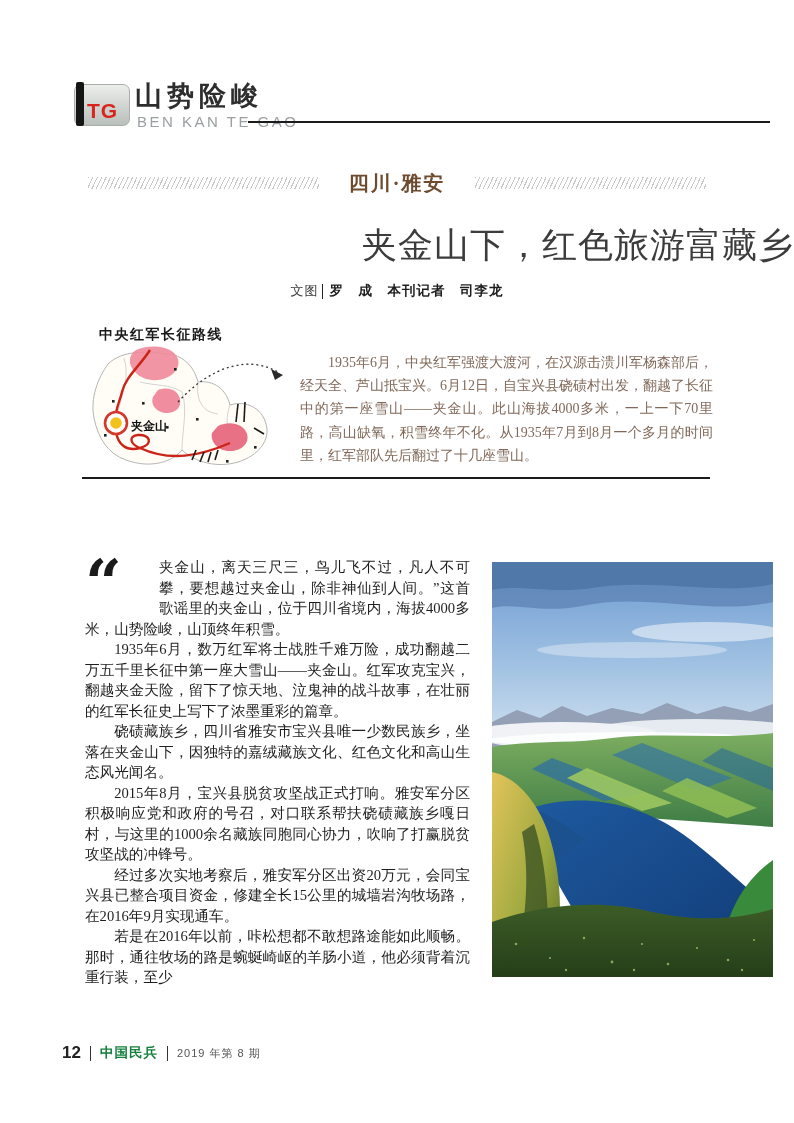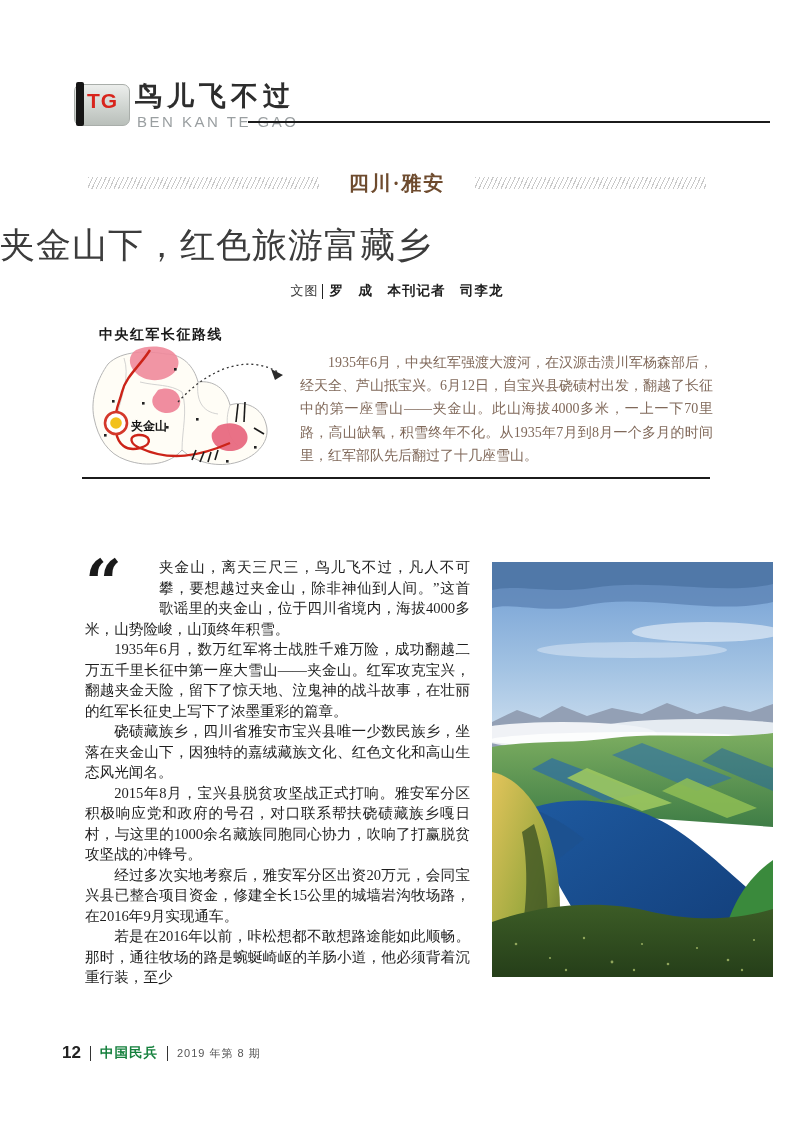--- a/index.html
+++ b/index.html
@@ -6,34 +6,34 @@
   .page{
     position:relative;width:794px;height:1123px;margin:0 auto;
     background:#ffffff;overflow:hidden;
     font-family:"Liberation Serif", serif;color:#1c1c1c;
   }
   
   .logo{position:absolute;left:74px;top:84px;width:54px;height:40px;
     background:linear-gradient(180deg,#eceeec 0%,#cfd4d0 55%,#b9bfba 100%);
     border:1px solid #a9aeaa;border-radius:7px;}
   .logo-bar{position:absolute;left:1px;top:-3px;width:8px;height:44px;background:#151515;border-radius:2px;}
-  .logo-tg{position:absolute;left:12px;top:4px;font-family:"Liberation Sans",sans-serif;
+  .logo-tg{position:absolute;left:12px;top:14px;font-family:"Liberation Sans",sans-serif;
     font-weight:bold;font-size:21px;color:#d8241c;letter-spacing:1px;}
   .mast-title{position:absolute;left:135px;top:78px;font-family:"Liberation Sans",sans-serif;
     font-size:27px;font-weight:bold;color:#2d2d2d;letter-spacing:5px;}
   .mast-sub{position:absolute;left:137px;top:113px;font-family:"Liberation Sans",sans-serif;
     font-size:15px;font-weight:normal;color:#9a9fa1;letter-spacing:2.5px;}
   .mast-rule{position:absolute;left:248px;top:121px;width:522px;height:2px;background:#1b1b1b;}
   
   .band{position:absolute;left:88px;top:175px;width:618px;height:16px;display:flex;align-items:center;}
   .hatch{flex:1;height:12px;
     background:repeating-linear-gradient(115deg,#c9c9c9 0,#c9c9c9 1px,transparent 1px,transparent 4px);}
   .band-label{padding:0 30px;font-size:20px;font-weight:bold;color:#6e4b2e;letter-spacing:2px;white-space:nowrap;}
   
-  .title{position:absolute;left:0;top:222px;width:100%;text-align:left;
+  .title{position:absolute;left:0;top:222px;width:100%;text-align:right;
     font-family:"Liberation Sans",sans-serif;font-weight:normal;
     font-size:35px;color:#3c3c3c;letter-spacing:1px;margin:0;}
   .byline{position:absolute;left:0;top:282px;width:100%;display:flex;justify-content:center;align-items:center;font-size:13px;}
   .byline-prefix{color:#3a3a3a;letter-spacing:1px;}
   .v-bar{display:inline-block;width:0;height:15px;border-left:1.5px solid #222;margin:0 7px 0 3px;}
   .byline-authors{font-family:"Liberation Sans",sans-serif;font-weight:bold;font-size:13.5px;color:#1d1d1d;letter-spacing:1px;}
   
   .map-caption{position:absolute;left:99px;top:326px;font-family:"Liberation Sans",sans-serif;
     font-size:14px;font-weight:bold;color:#1a1a1a;letter-spacing:1.5px;}
   .map-svg{position:absolute;left:78px;top:342px;width:225px;height:132px;}
@@ -56,21 +56,21 @@
 </style>
 </head>
 <body>
 
 <div class="page">
 
   <div class="logo">
     <div class="logo-bar"></div>
     <div class="logo-tg">TG</div>
   </div>
-  <div class="mast-title">鸟儿飞不过</div>
+  <div class="mast-title">山势险峻</div>
   <div class="mast-sub">BEN KAN TE GAO</div>
   <div class="mast-rule"></div>
 
   <div class="band">
     <div class="hatch"></div>
     <div class="band-label">四川·雅安</div>
     <div class="hatch"></div>
   </div>
 
   <h1 class="title">夹金山下，红色旅游富藏乡</h1>

